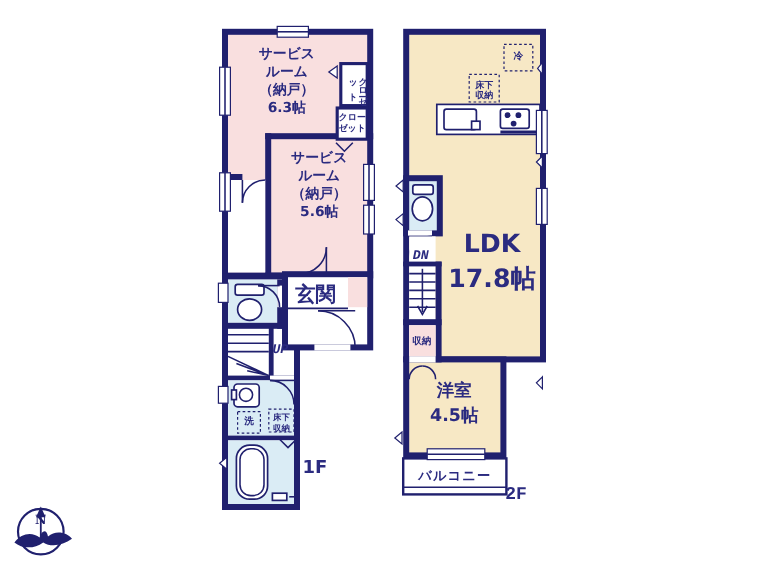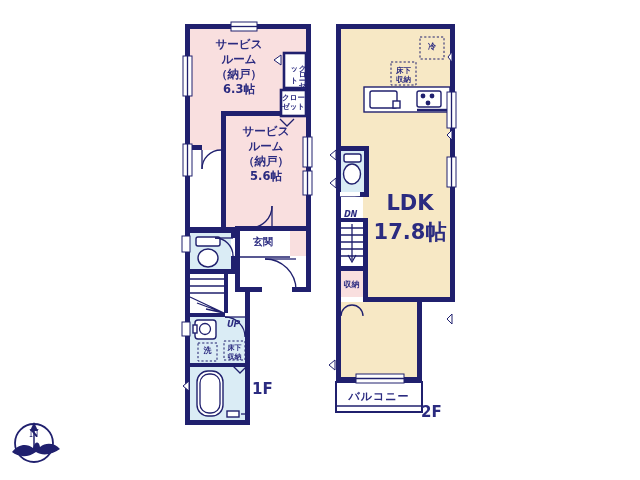--- a/index.html
+++ b/index.html
@@ -231,31 +231,33 @@
 ルーム
 （納戸）
 6.3帖</div>
 <div class="lbl vert" style="left:288px;top:56px;width:18px;height:32px;">クローゼット</div>
 <div class="lbl tiny" style="left:281px;top:93px;width:25px;font-size:7.5px;">クロー
 ゼット</div>
 <div class="lbl" style="left:226px;top:124px;width:80px;font-size:11.5px;">サービス
 ルーム
 （納戸）
 5.6帖</div>
-<div class="lbl" style="left:243px;top:235px;width:40px;font-size:10px;">玄関</div>
-<div class="lbl updn" style="left:227px;top:285px;margin-top:32px;">UP</div>
+<div class="lbl" style="left:243px;top:235px;width:40px;font-size:17px;">玄関</div>
+<div class="lbl updn" style="left:227px;top:285px;">UP</div>
 <div class="lbl small" style="left:199px;top:346px;width:17px;">洗</div>
 <div class="lbl tiny" style="left:222px;top:344px;width:25px;">床下
 収納</div>
 <div class="lbl" style="left:252px;top:380px;font-size:15px;">1F</div>
 
 <div class="lbl small" style="left:420px;top:42px;width:24px;">冷</div>
 <div class="lbl tiny" style="left:390px;top:66px;width:27px;font-size:7.5px;">床下
 収納</div>
 <div class="lbl" style="left:371px;top:189px;width:78px;font-size:21px;line-height:1.4;">LDK
 17.8帖</div>
 <div class="lbl updn" style="left:344px;top:207px;">DN</div>
 <div class="lbl small" style="left:337px;top:280px;width:29px;">収納</div>
+<div class="lbl" style="left:342px;top:316px;width:73px;font-size:14.5px;line-height:1.45;">洋室
+4.5帖</div>
 <div class="lbl" style="left:338px;top:390px;width:82px;font-size:11px;letter-spacing:1px;text-align:center;">バルコニー</div>
-<div class="lbl" style="left:421px;top:403px;font-size:15px;">2F</div>
+<div class="lbl" style="left:421px;top:403px;font-size:15px;font-family:Liberation Mono, monospace;">2F</div>
 
 
 </div>
 
 </body></html>

